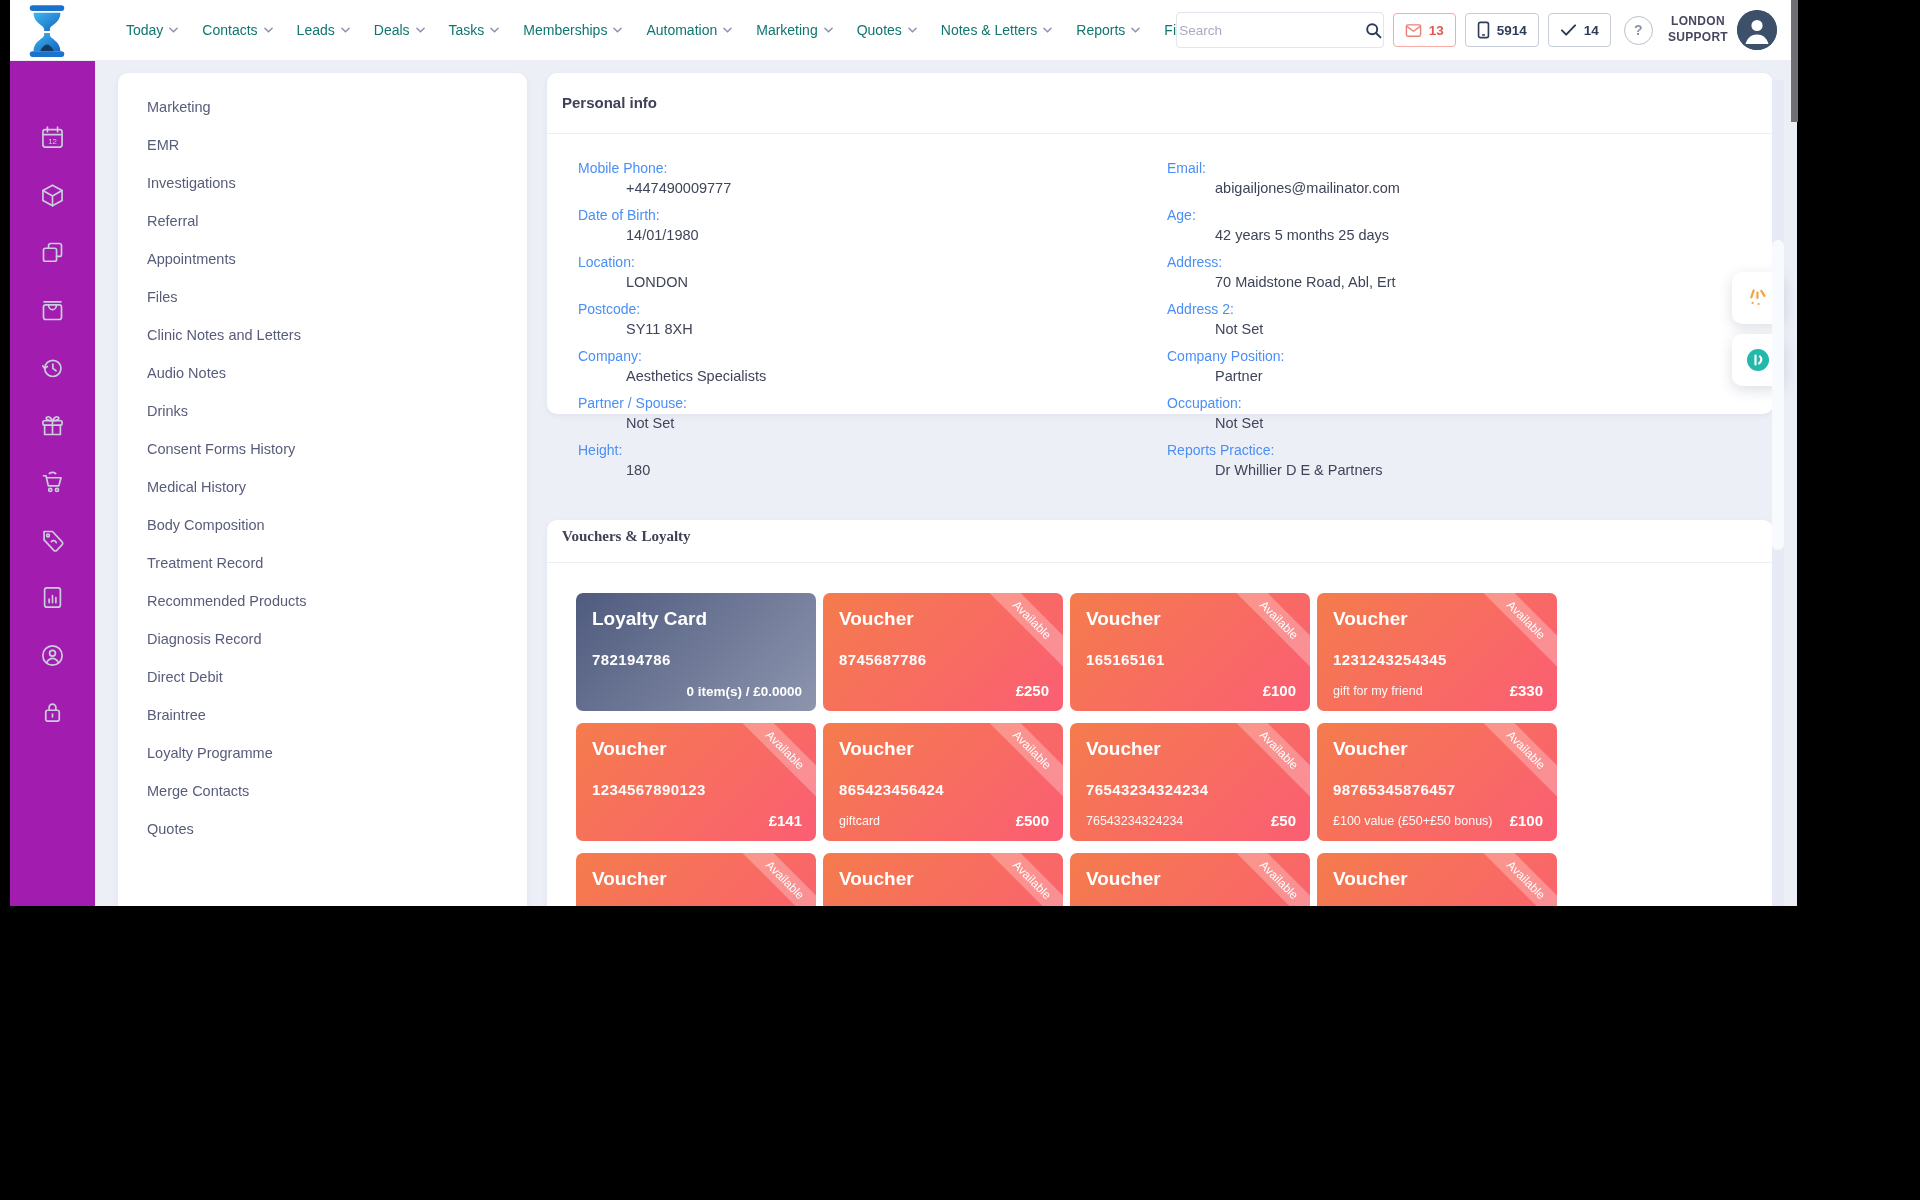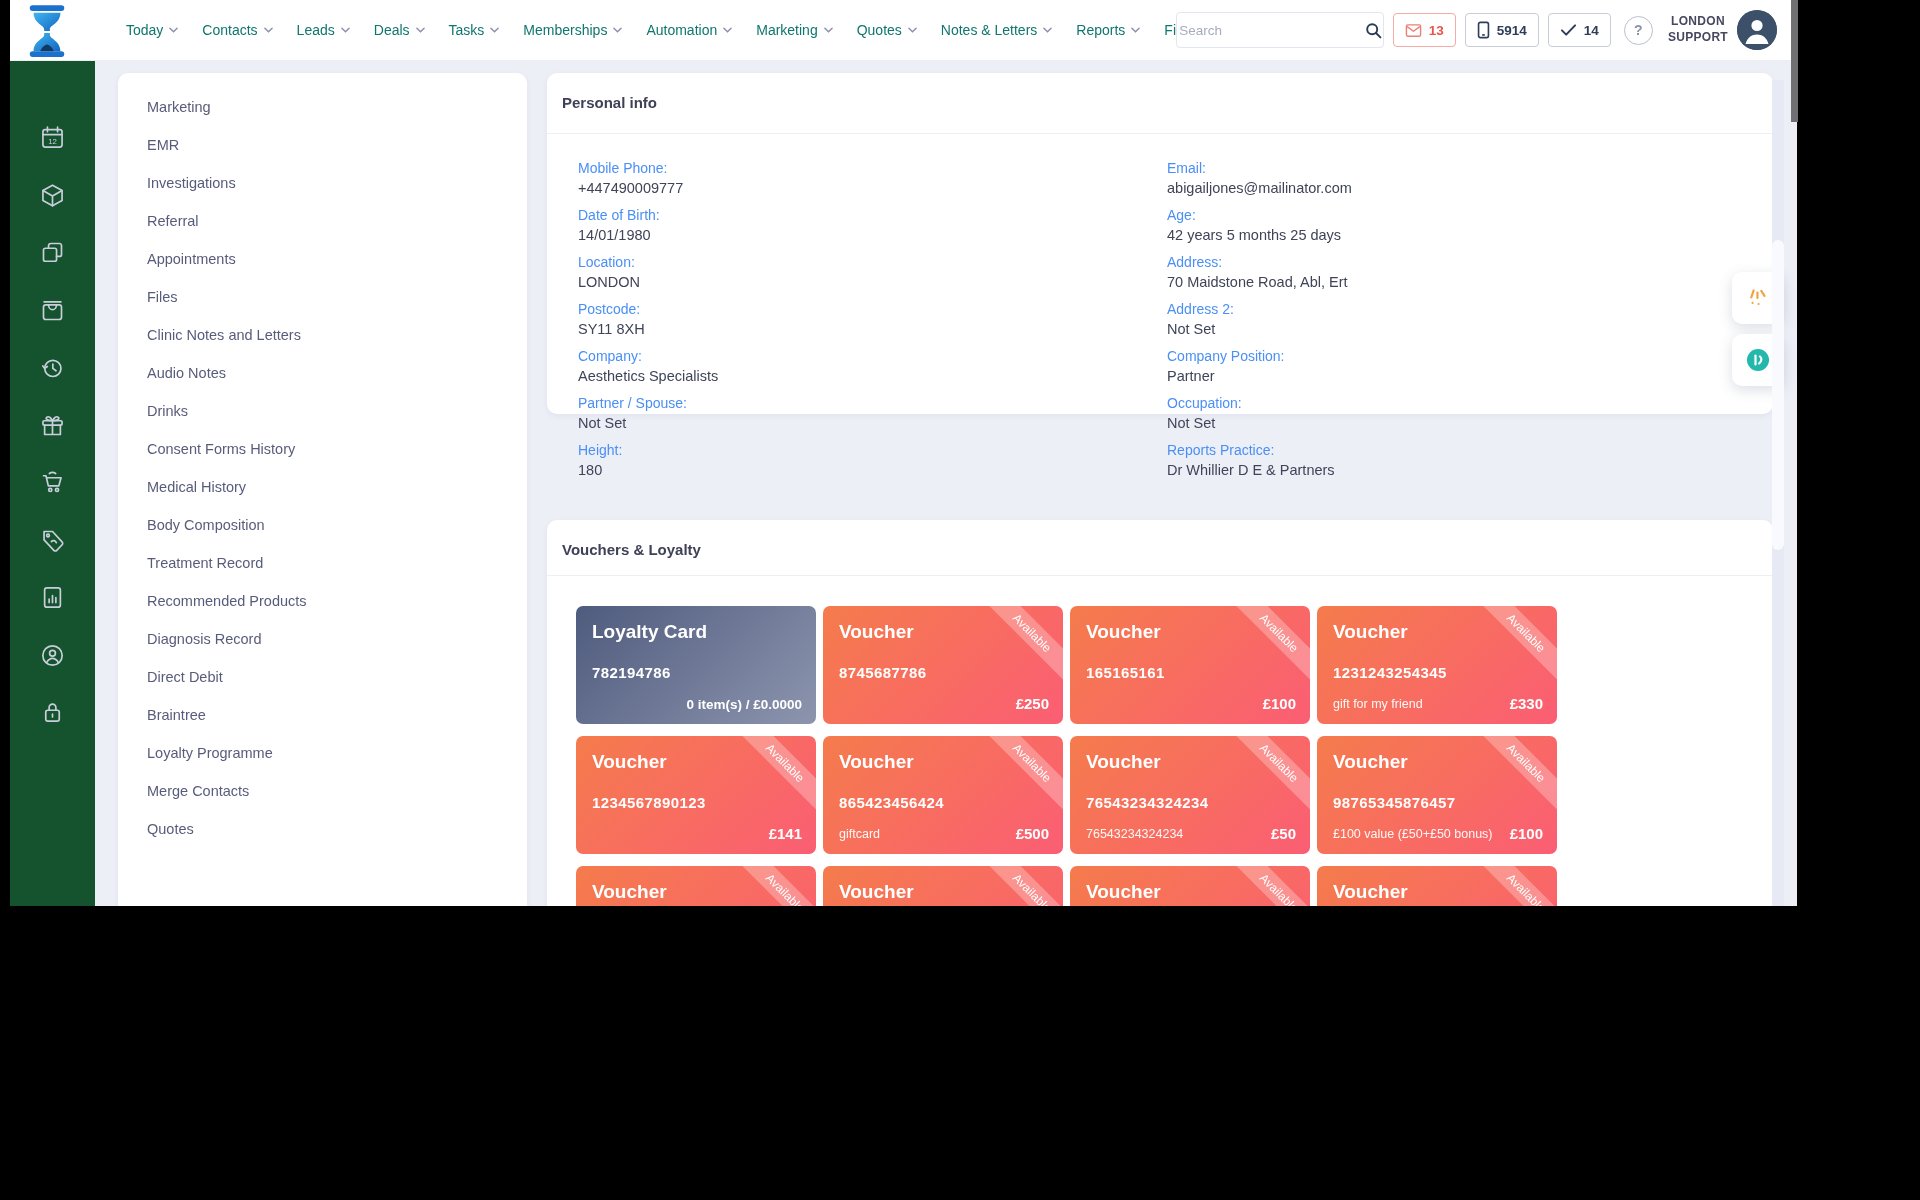--- a/index.html
+++ b/index.html
@@ -27,42 +27,42 @@
   .badge.mail{border-color:#f3aba3;color:#e4574d;}
   .help{width:27px;height:27px;border:1.5px solid #b9bfcc;border-radius:50%;display:flex;
         align-items:center;justify-content:center;font-size:14px;font-weight:bold;color:#8b93a7;
         cursor:pointer;margin-left:4px;background:#fff;}
   .account{font-size:12px;font-weight:bold;color:#474760;line-height:1.3;text-align:center;
            letter-spacing:.3px;margin-left:6px;}
   .avatar{width:40px;height:40px;border-radius:50%;background:#3d5069;overflow:hidden;
           cursor:pointer;flex:none;}
 
   
-  .rail{position:absolute;left:0;top:60px;bottom:0;width:85px;background:#14532d;z-index:2;}
+  .rail{position:absolute;left:0;top:60px;bottom:0;width:85px;background:#a21caf;z-index:2;}
   .rail-icon{position:absolute;left:29px;width:27px;height:27px;color:#c8cedb;cursor:pointer;}
   .rail-icon svg{width:100%;height:100%;}
 
   
   .sidemenu{position:absolute;left:108px;top:73px;width:409px;bottom:-12px;background:#fff;
             border-radius:10px 10px 0 0;box-shadow:0 2px 6px rgba(40,50,90,.06);padding-top:15px;z-index:1;}
   .sm-item{height:38px;line-height:38px;padding-left:29px;font-size:14.5px;color:#585c7b;cursor:pointer;}
 
   
   .card{position:absolute;left:537px;width:1226px;background:#fff;border-radius:10px;
         box-shadow:0 2px 6px rgba(40,50,90,.06);}
   .card h2{margin:0;font-size:15px;font-weight:600;color:#3f4156;border-bottom:1px solid #edeff5;}
   .personal{top:73px;height:341px;}
   .personal h2{padding:21px 15px 22px;}
   .vouchers{top:520px;height:520px;}
-  .vouchers h2{padding:21px 15px 17px;}
+  .vouchers h2{padding:8px 15px 17px;font-family:Liberation Serif, serif;}
 
   .fields-wrap{display:grid;grid-template-columns:589px 1fr;padding:26px 20px 0 31px;}
   .field{margin-bottom:11px;}
   .flabel{font-size:14px;color:#4a8ff5;margin-bottom:4px;font-weight:500;}
-  .fvalue{font-size:14.5px;color:#3f4458;}
+  .fvalue{font-size:14.5px;color:#3f4458;margin-left:48px;}
 
   .vgrid{padding:30px 0 0 29px;display:grid;grid-template-columns:repeat(4,240px);gap:12px 7px;}
   .vcard{position:relative;width:240px;height:118px;border-radius:7px;overflow:hidden;color:#fff;cursor:pointer;}
   .vcard.loyalty{background:linear-gradient(135deg,#4f5b7e,#8d95ae);}
   .vcard.voucher{background:linear-gradient(135deg,#f57a4e 5%,#fb5e74 100%);}
   .vtitle{position:absolute;left:16px;top:15px;font-size:19px;font-weight:600;}
   .vnumber{position:absolute;left:16px;top:58px;font-size:15px;font-weight:bold;letter-spacing:.4px;}
   .vsub{position:absolute;left:16px;bottom:13px;font-size:12.5px;opacity:.95;}
   .vamount{position:absolute;right:14px;bottom:12px;font-size:15px;font-weight:bold;}
   .vcard.loyalty .vamount{font-size:13.5px;}

